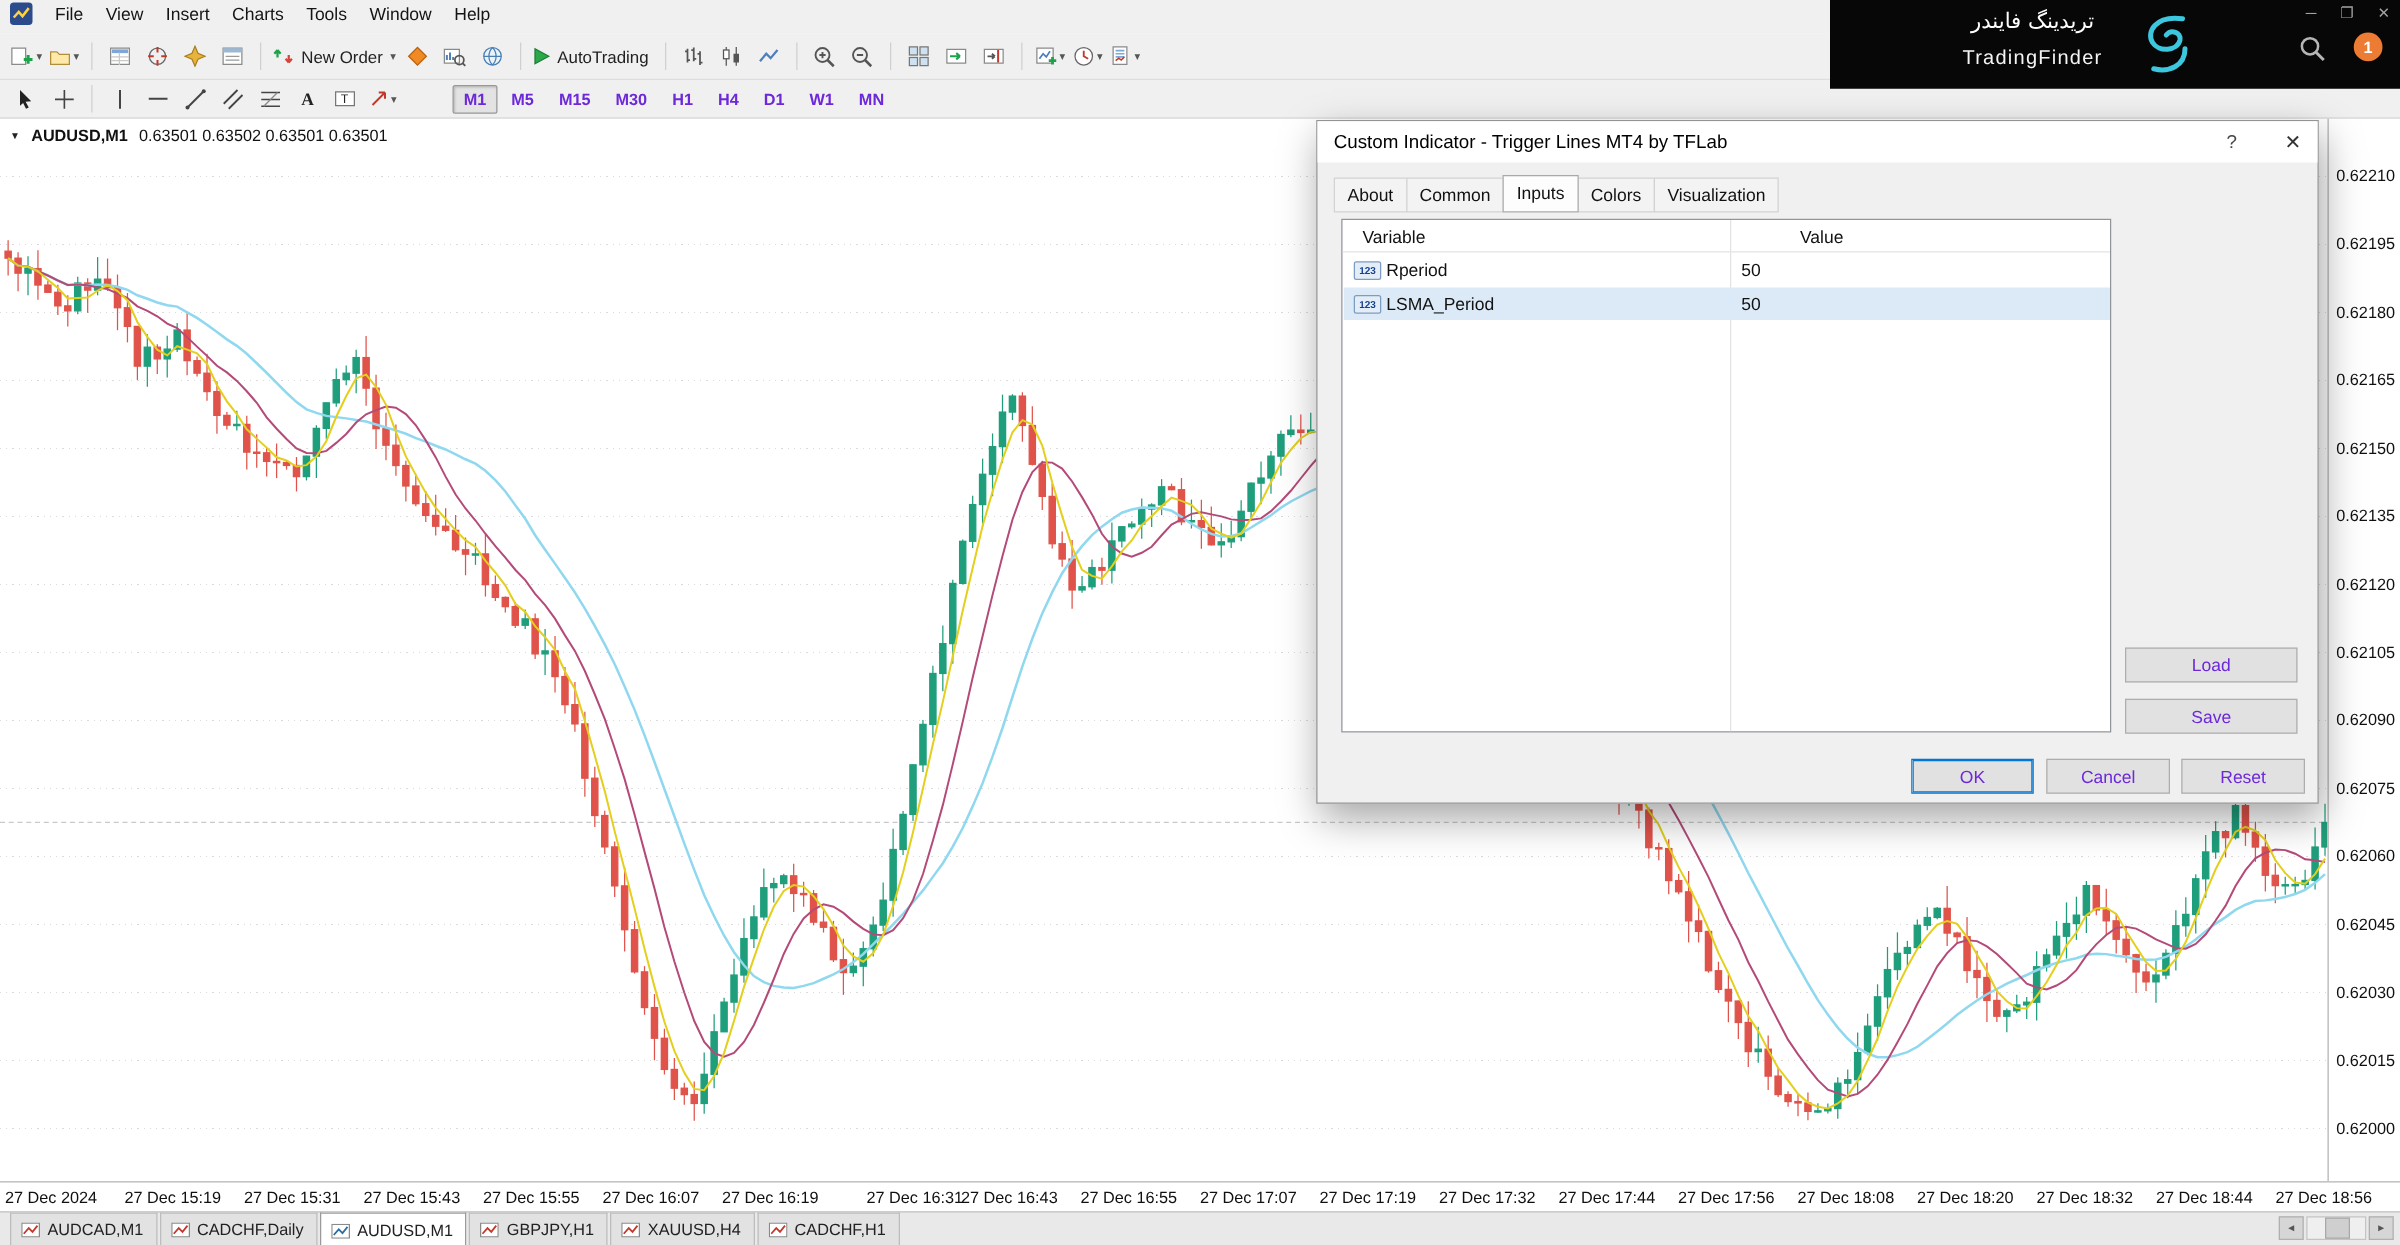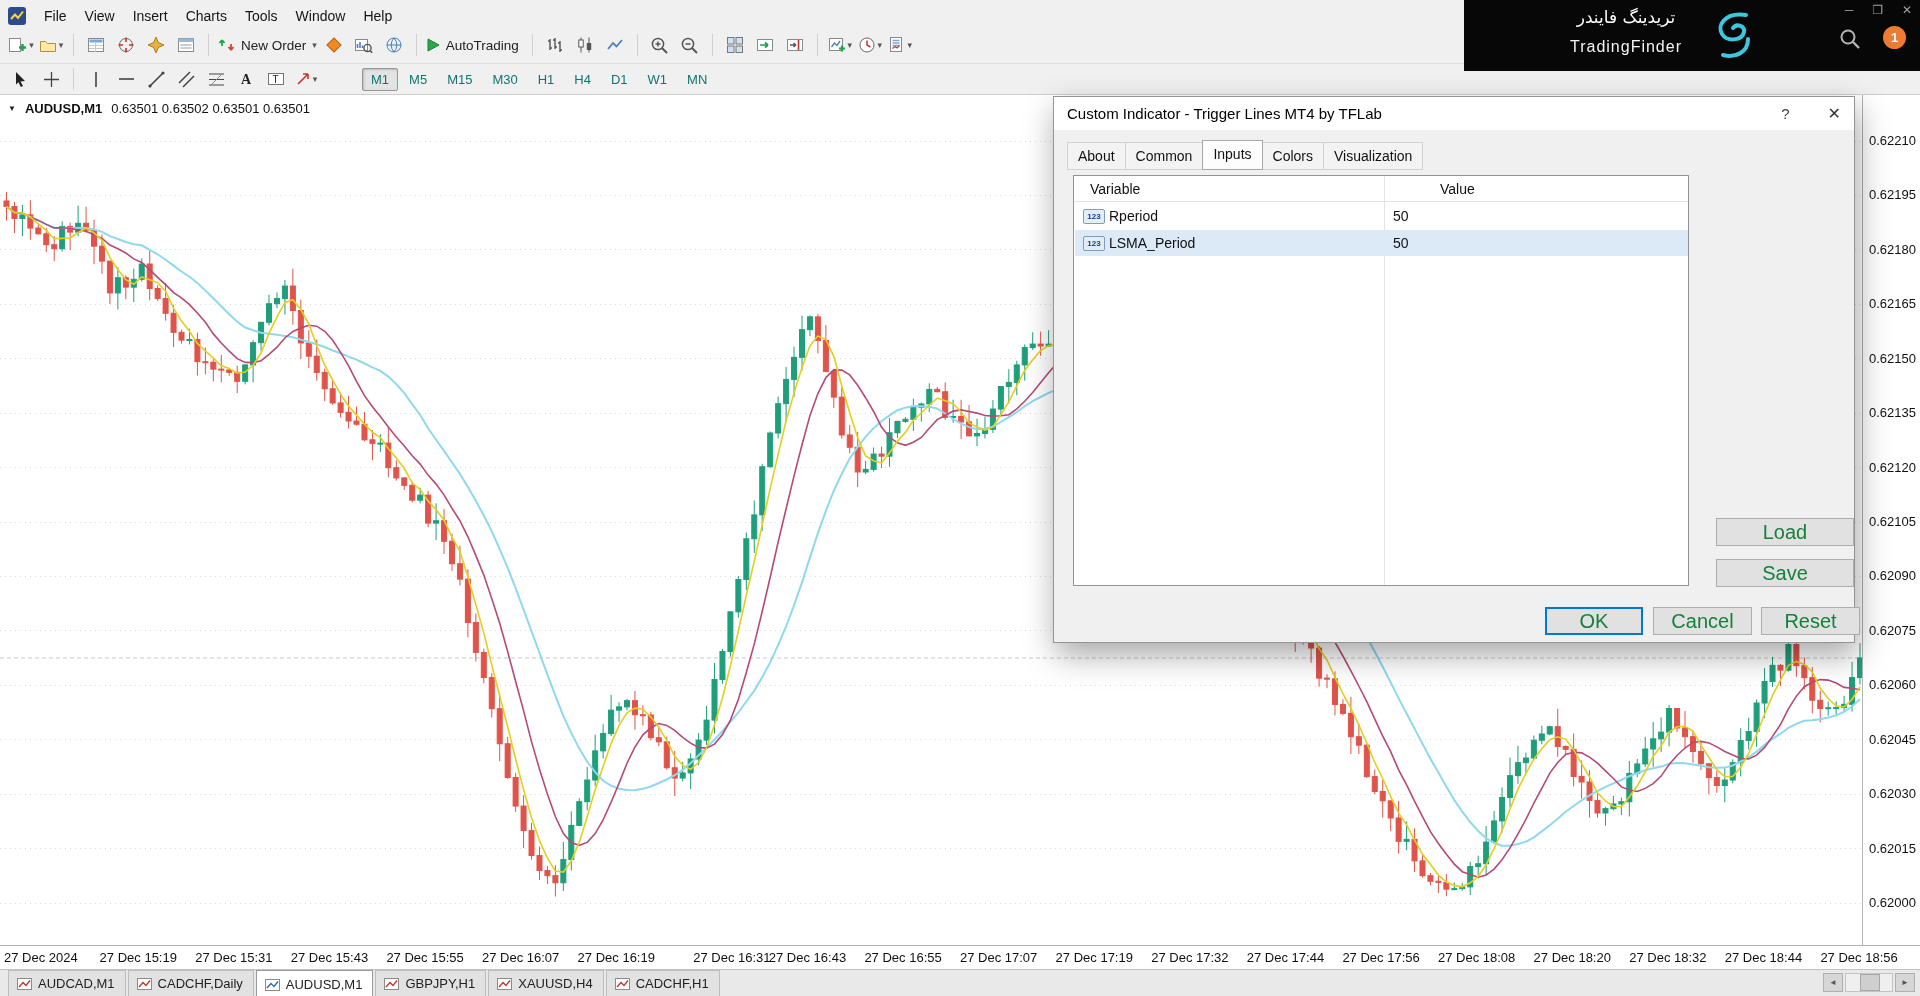--- a/index.html
+++ b/index.html
@@ -1,35 +1,35 @@
 <!DOCTYPE html>
 <html><head>
 <meta charset="utf-8">
 <style>
   html,body{margin:0;padding:0;background:#d8d8d8;}
   #root{position:relative;width:1920px;height:996px;background:#ffffff;overflow:hidden;
         font-family:"Liberation Sans",sans-serif;color:#111;}
 
   
   .menubar{position:absolute;left:0;top:0;width:1920px;height:27px;background:#f0f0f0;
-           display:flex;align-items:flex-end;padding-left:5px;box-sizing:border-box;}
+           display:flex;align-items:flex-start;padding-left:5px;box-sizing:border-box;}
   .appicon{width:22px;height:22px;margin:0 6px 0 2px;display:flex;align-items:center;}
   .menu-item{padding:3px 9px;font-size:14px;color:#141414;cursor:default;}
 
   
   .toolbar{position:absolute;left:0;width:1920px;background:#f0f0f0;display:flex;align-items:center;
            box-sizing:border-box;padding-left:6px;}
   #toolbar1{top:27px;height:37px;border-bottom:1px solid #dedede;}
   #toolbar2{top:64px;height:31px;border-bottom:1px solid #cfcfcf;}
   .tbtn{height:28px;min-width:26px;padding:0 2px;display:flex;align-items:center;justify-content:center;border-radius:3px;}
   .tbtn svg{display:block;}
   .tsep{width:1px;height:22px;background:#d0d0d0;margin:0 7px;}
   .tlabel{font-size:13.5px;color:#222;margin:0 4px 0 5px;white-space:nowrap;}
   .caret{font-size:9px;color:#555;margin-left:2px;}
-  .tf{font-size:13px;font-weight:normal;color:#0f766e;padding:3px 8px;margin:0 1px;border:1px solid transparent;border-radius:2px;}
+  .tf{font-size:13px;font-weight:bold;color:#6d28d9;padding:3px 8px;margin:0 1px;border:1px solid transparent;border-radius:2px;}
   .tf.active{background:#e3e3e3;border:1px solid #979797;box-shadow:inset 1px 1px 2px rgba(0,0,0,.18);}
   .tf-group{display:flex;margin-left:40px;}
 
   
   .chart-area{position:absolute;left:0;top:95px;width:1862px;height:850px;background:#fff;}
   .chart-header{position:absolute;left:8px;top:6px;font-size:13px;display:flex;gap:9px;align-items:center;}
   .chart-header .mkr{font-size:8px;color:#222;}
   .chart-header .sym{font-weight:bold;}
   .price-axis{position:absolute;left:1862px;top:95px;width:58px;height:850px;background:#fff;border-left:1px solid #b3b3b3;}
   .price-label{position:absolute;left:6px;font-size:13px;color:#101010;white-space:nowrap;}
@@ -73,22 +73,22 @@
   .col-div{position:absolute;left:310px;top:0;width:1px;height:100%;background:#e3e3e3;}
   .thead{position:absolute;left:0;top:0;width:100%;height:26px;border-bottom:1px solid #e3e3e3;box-sizing:border-box;}
   .thead .h1{position:absolute;left:16px;top:5px;font-size:14px;}
   .thead .h2{position:absolute;left:318px;top:5px;font-size:14px;margin-left:48px;}
   .trow{position:absolute;left:1px;width:613px;height:26px;font-size:14px;}
   .trow.selected{background:#dce9f6;}
   .trow .nicon{position:absolute;left:8px;top:6px;width:20px;height:13px;background:#e3edf8;border:1px solid #7d9cc0;
                color:#173f8a;font-size:8px;font-weight:bold;display:flex;align-items:center;justify-content:center;border-radius:2px;}
   .trow .rname{position:absolute;left:34px;top:5px;}
   .trow .rval{position:absolute;left:318px;top:5px;}
-  .btn{position:absolute;font-size:20px;color:#15803d;background:#e1e1e1;border:1px solid #adadad;
-       display:flex;align-items:center;justify-content:center;box-sizing:border-box;margin-left:16px;}
+  .btn{position:absolute;font-size:14px;color:#6d28d9;background:#e1e1e1;border:1px solid #adadad;
+       display:flex;align-items:center;justify-content:center;box-sizing:border-box;}
   #btn-load{left:646px;top:421px;width:138px;height:28px;}
   #btn-save{left:646px;top:462px;width:138px;height:28px;}
   #btn-ok{left:475px;top:510px;width:98px;height:28px;border:1px solid #0078d7;box-shadow:inset 0 0 0 1px #0078d7;}
   #btn-cancel{left:583px;top:510px;width:99px;height:28px;}
   #btn-reset{left:691px;top:510px;width:99px;height:28px;}
 </style>
 </head>
 <body>
 
 <div id="root">

